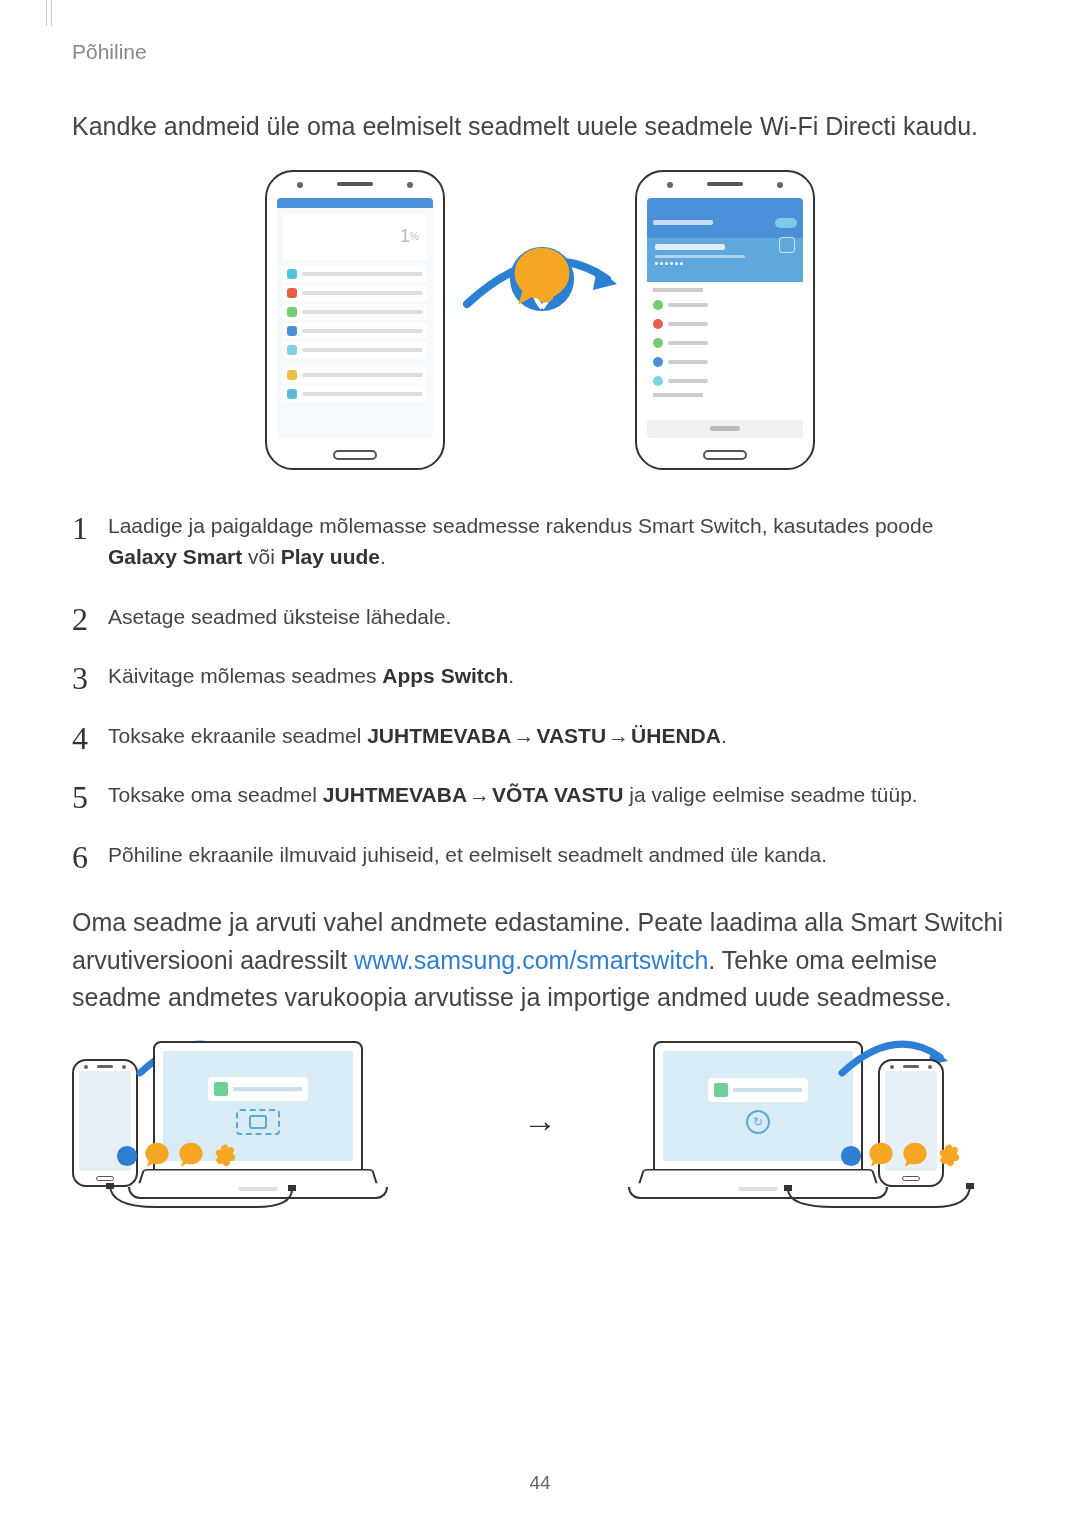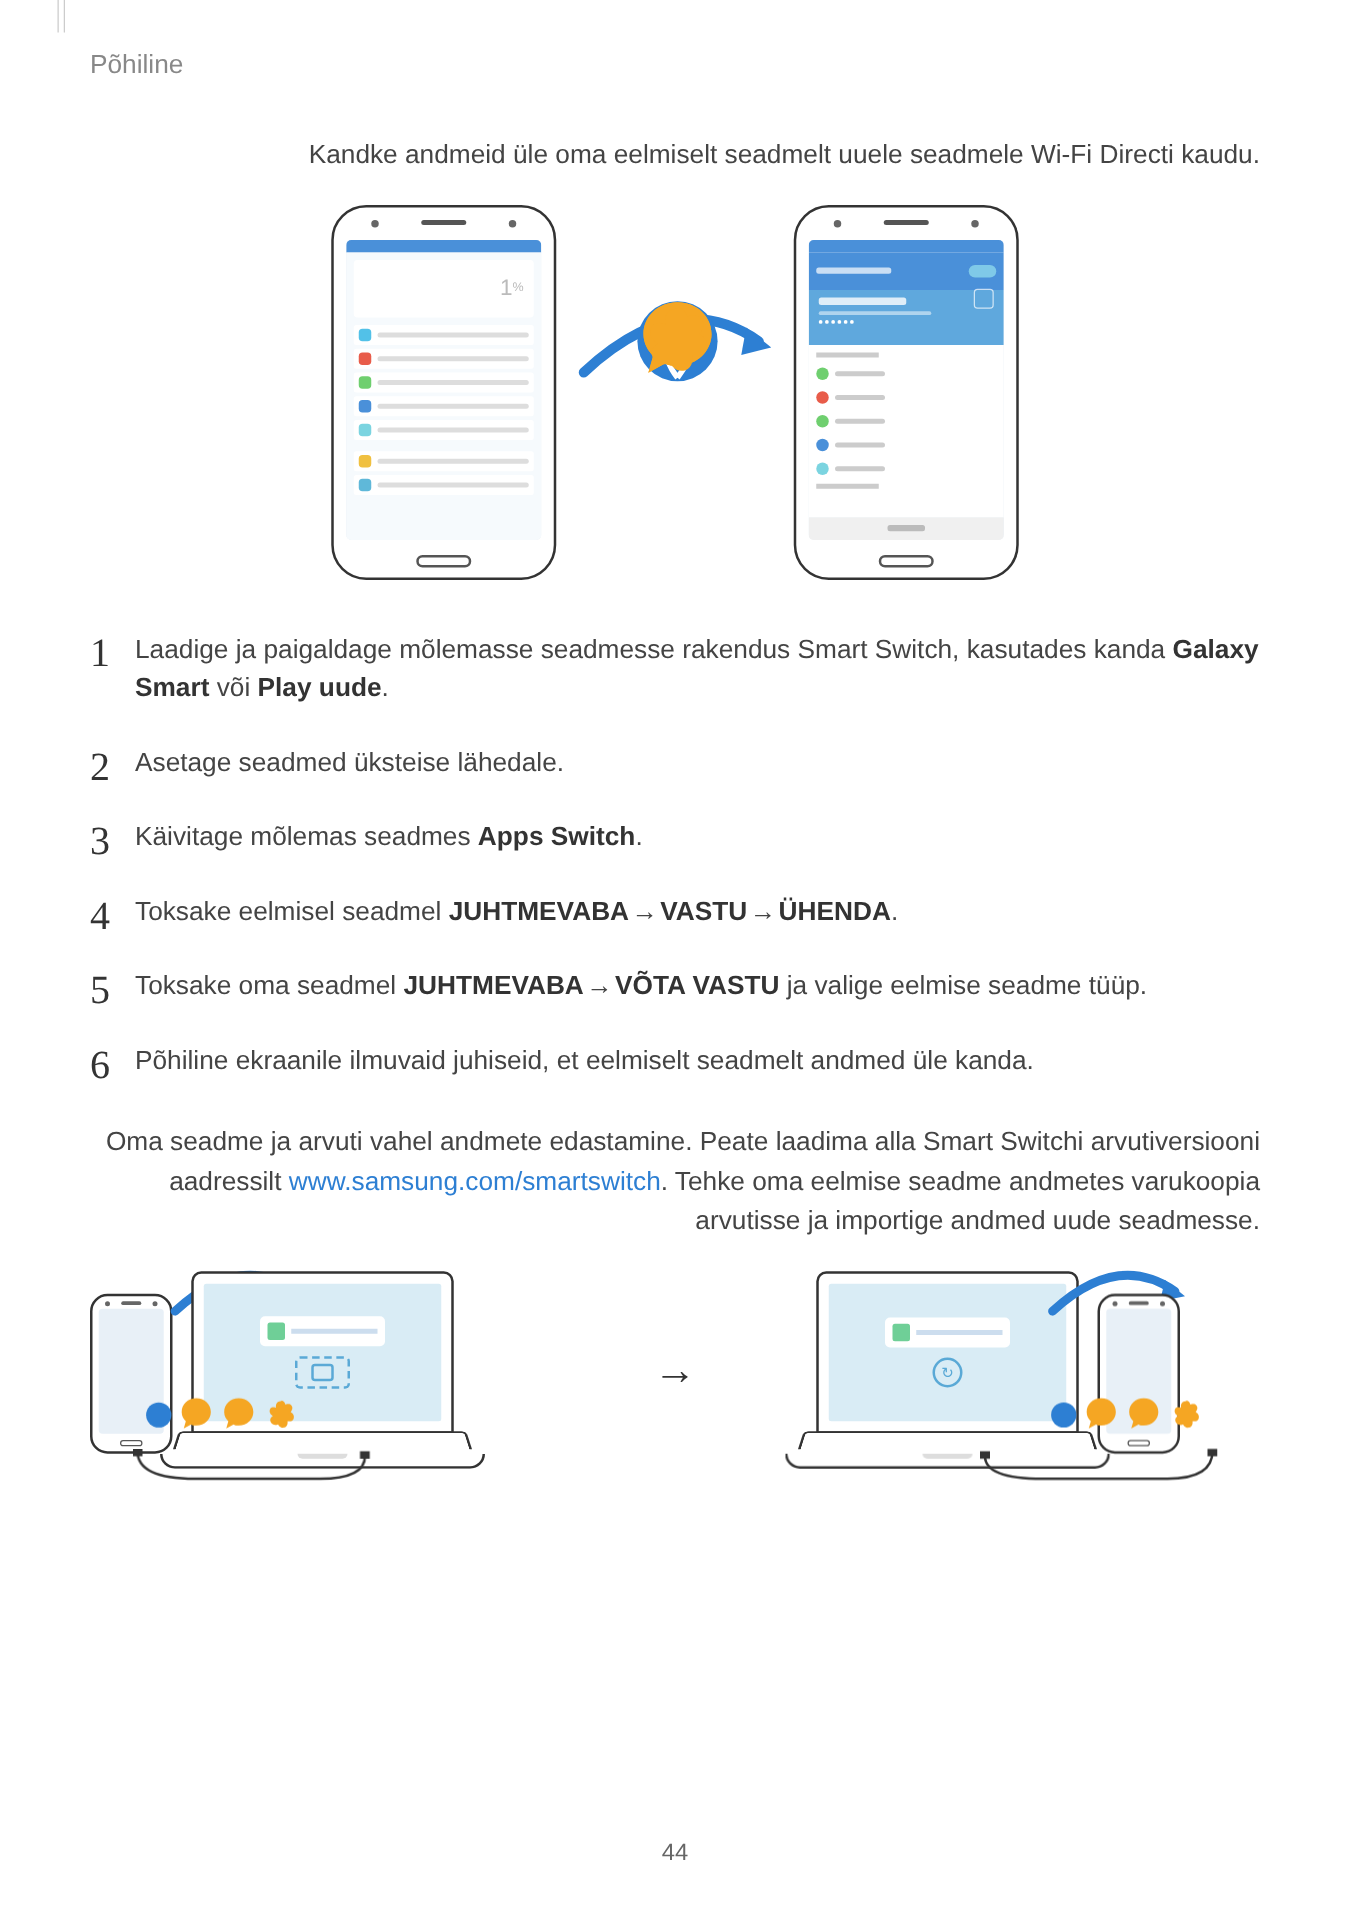--- a/index.html
+++ b/index.html
@@ -36,24 +36,23 @@
     top: 108px;
     width: 936px;
   }
   h2.section-title {
     font-size: 26px;
     font-weight: 700;
     color: #333;
     margin-bottom: 18px;
   }
   p.lead {
-    font-size: 21px;
+    font-size: 25px;
     color: #444;
     margin-bottom: 24px;
-    text-align: right;
   }
   .figure-row {
     display: flex;
     justify-content: center;
     align-items: center;
     gap: 30px;
     margin: 10px 0 40px 0;
   }
   .phone {
     width: 180px;
@@ -316,28 +315,28 @@
         <div class="foot">
             <div class="b"></div>
           </div>
       </div>
       <div class="homebtn"></div>
     </div>
   </div>
 
   <ol class="steps">
     <li>
-      <span>Laadige ja paigaldage mõlemasse seadmesse rakendus Smart Switch, kasutades kanda </span><strong>Galaxy Smart</strong><span> või </span><strong>Play uude</strong><span>.</span>
+      <span>Laadige ja paigaldage mõlemasse seadmesse rakendus Smart Switch, kasutades poode </span><strong>Galaxy Smart</strong><span> või </span><strong>Play uude</strong><span>.</span>
     </li>
     <li>Asetage seadmed üksteise lähedale.</li>
     <li>
       <span>Käivitage mõlemas seadmes </span><strong>Apps Switch</strong><span>.</span>
     </li>
     <li>
-      <span>Toksake eelmisel seadmel </span><strong>JUHTMEVABA</strong><span class="arrow-sep">→</span><strong>VASTU</strong><span class="arrow-sep">→</span><strong>ÜHENDA</strong><span>.</span>
+      <span>Toksake ekraanile seadmel </span><strong>JUHTMEVABA</strong><span class="arrow-sep">→</span><strong>VASTU</strong><span class="arrow-sep">→</span><strong>ÜHENDA</strong><span>.</span>
     </li>
     <li>
       <span>Toksake oma seadmel </span><strong>JUHTMEVABA</strong><span class="arrow-sep">→</span><strong>VÕTA VASTU</strong><span> ja valige eelmise seadme tüüp.</span>
     </li>
     <li>Põhiline ekraanile ilmuvaid juhiseid, et eelmiselt seadmelt andmed üle kanda.</li>
   </ol>
 
   <p class="lead">
     <span>Oma seadme ja arvuti vahel andmete edastamine. Peate laadima alla Smart Switchi arvutiversiooni aadressilt </span><a class="link">www.samsung.com/smartswitch</a><span>. Tehke oma eelmise seadme andmetes varukoopia arvutisse ja importige andmed uude seadmesse.</span>
   </p>

